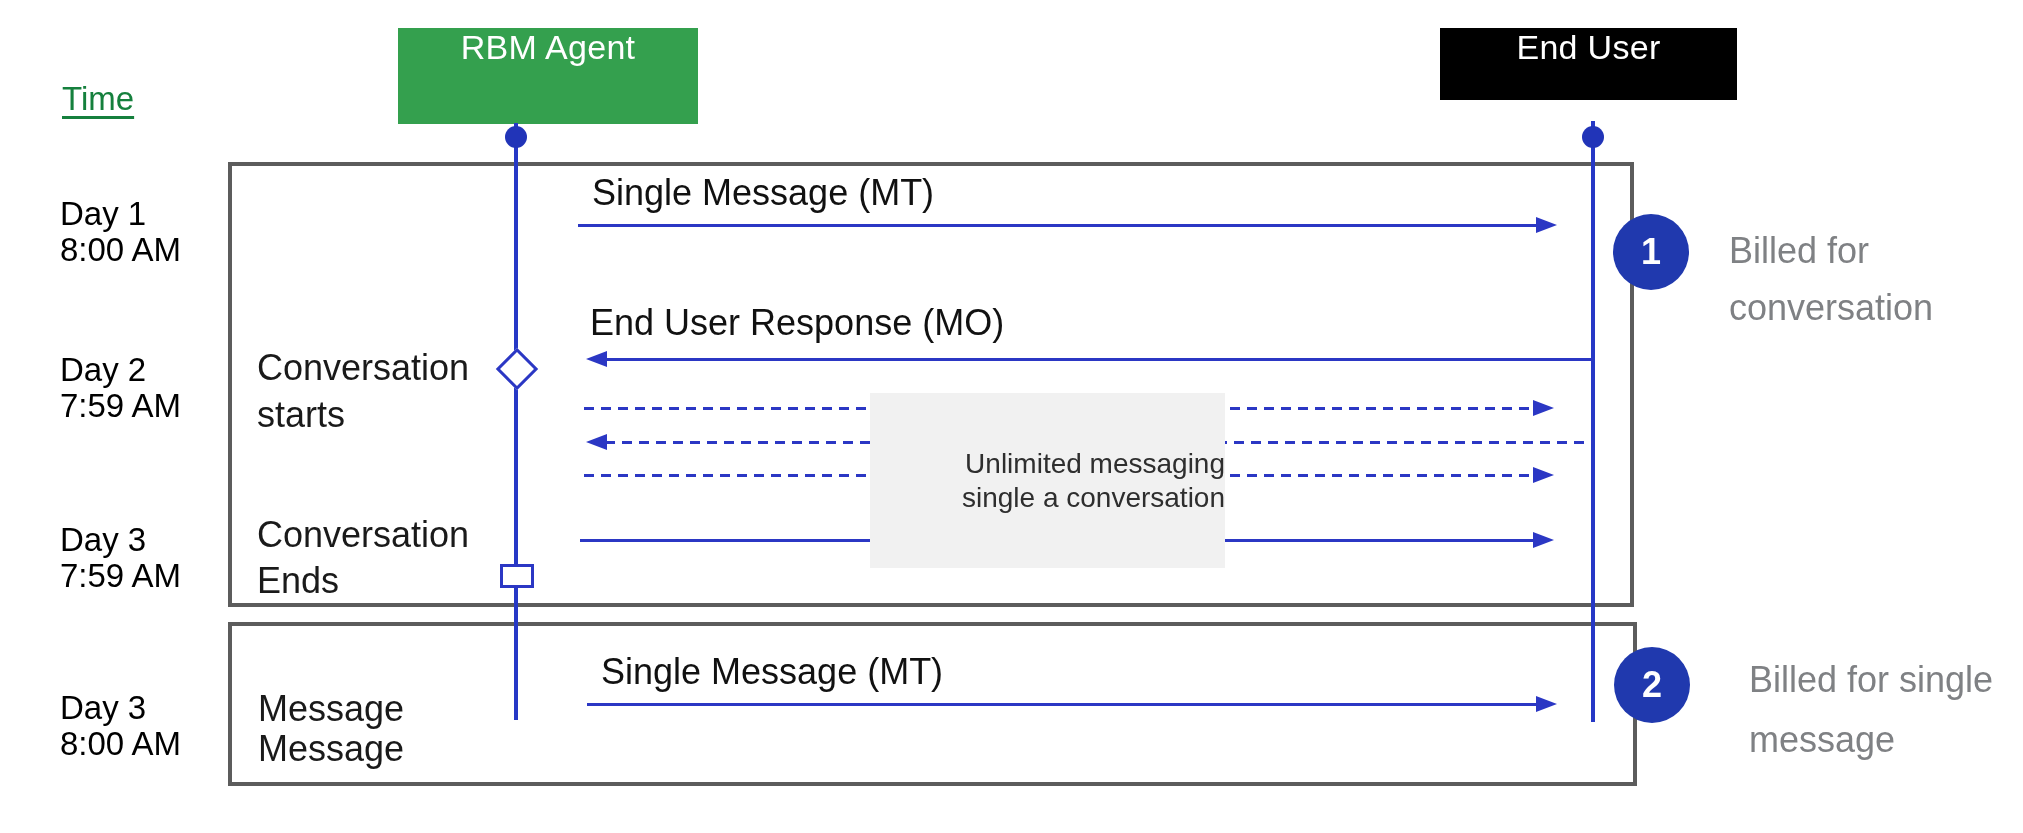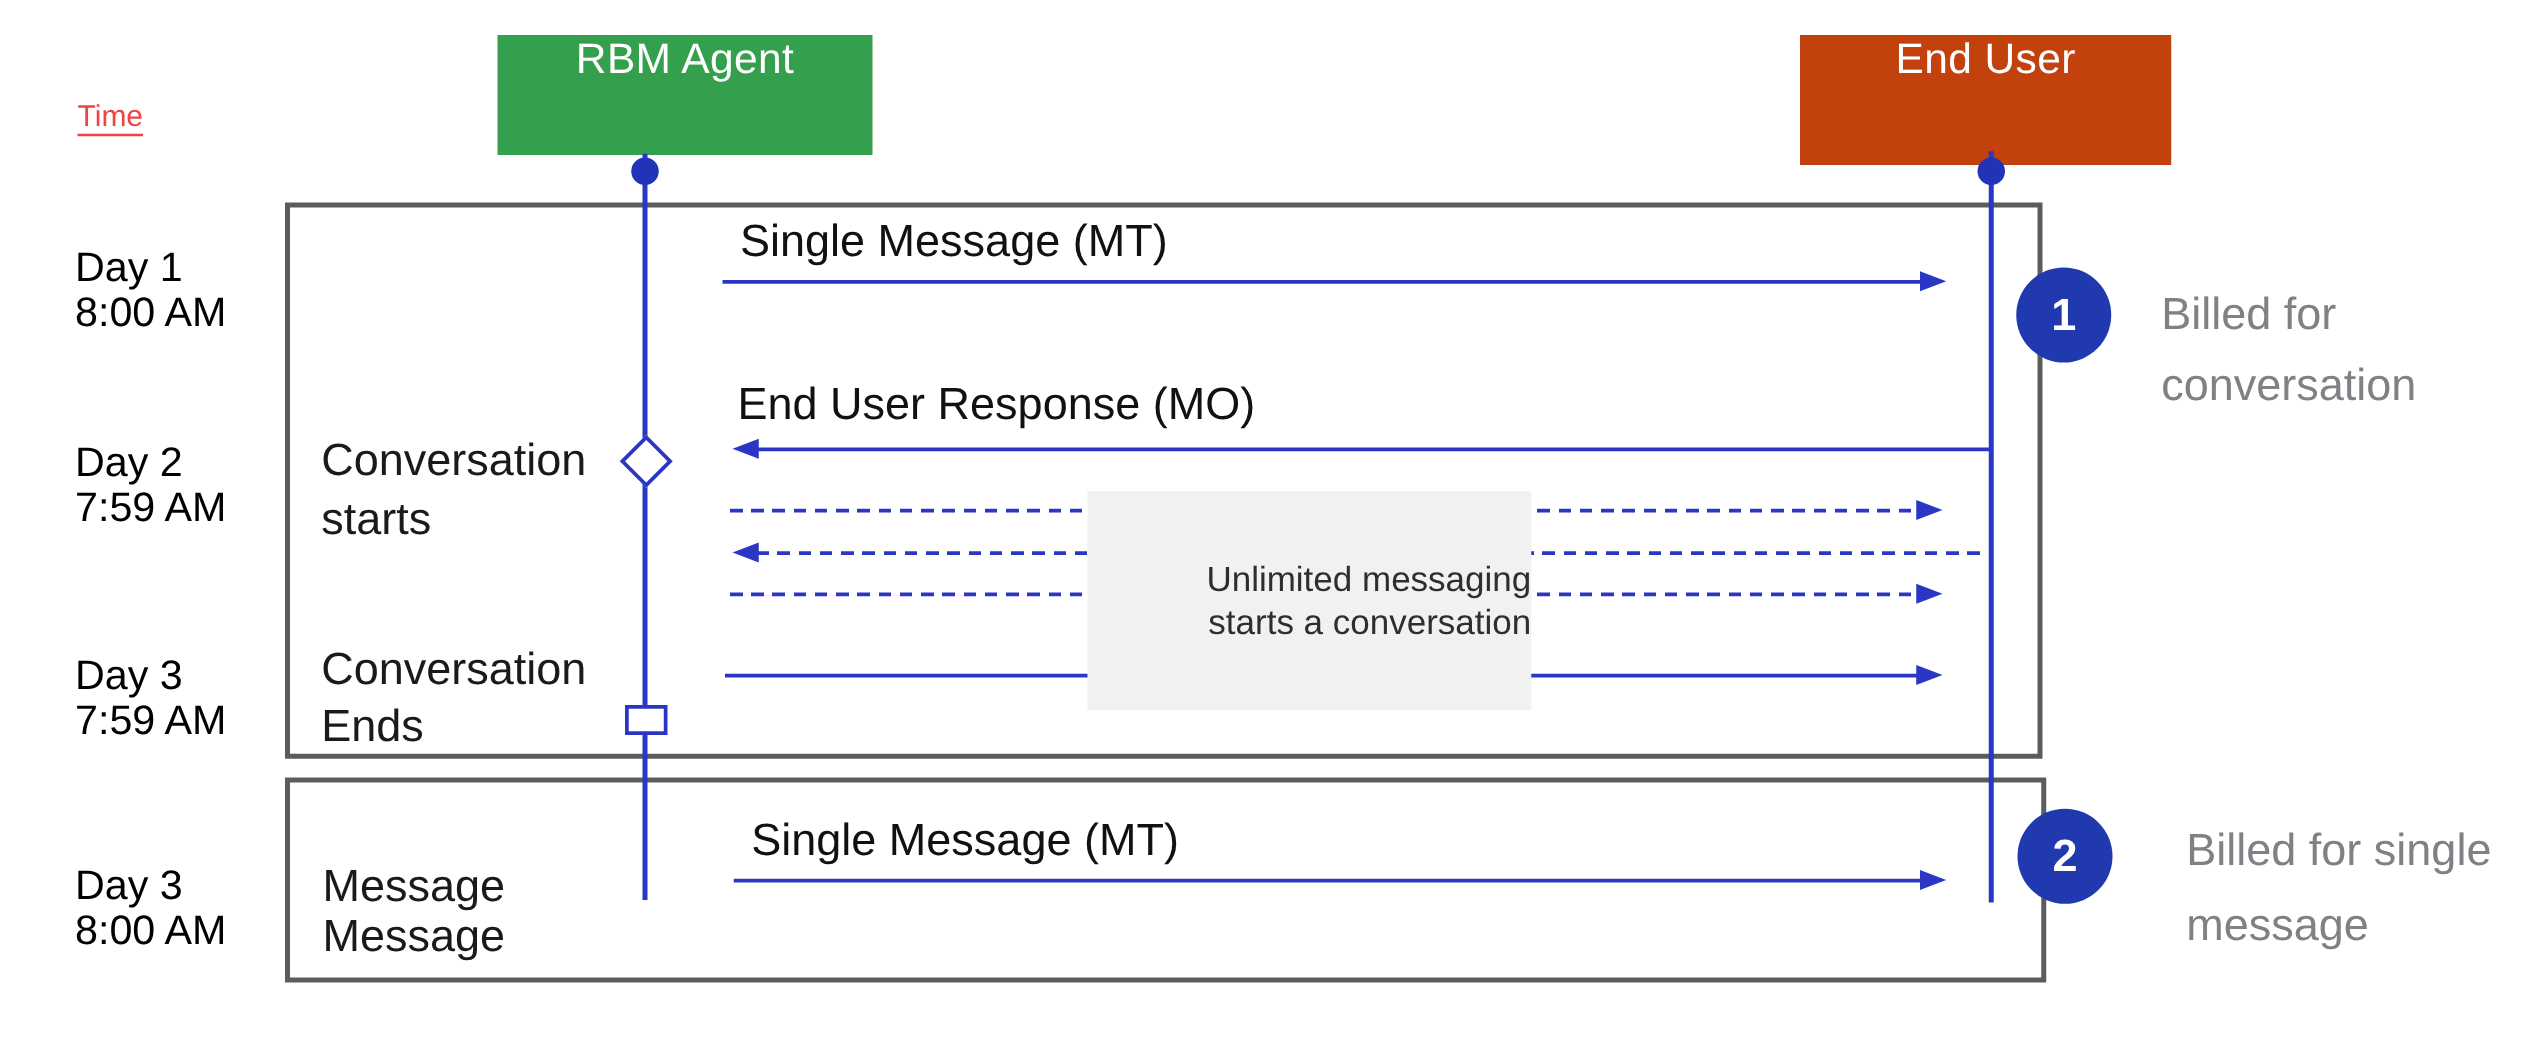--- a/index.html
+++ b/index.html
@@ -8,37 +8,37 @@
     font-family:"Liberation Sans","DejaVu Sans",sans-serif;
   }
   .abs{position:absolute;}
 
   
   .actor-box{
     display:flex;align-items:flex-start;justify-content:center;
     color:#ffffff;font-size:34px;letter-spacing:.3px;
   }
   #agent-box{left:398px;top:28px;width:300px;height:96px;background:#34A04E;}
-  #user-box{left:1440px;top:28px;width:297px;height:104px;background:#c2410c;}
+  #user-box{left:1440px;top:28px;width:297px;height:72px;background:#000000;}
 
   
   .lifeline{width:4px;background:#2638C6;z-index:1;}
   #agent-lifeline{left:514px;top:123px;height:597px;}
   #user-lifeline{left:1591px;top:121px;height:601px;}
   .dot{width:22px;height:22px;border-radius:50%;background:#2134B8;z-index:2;}
   #agent-dot{left:505px;top:126px;}
   #user-dot{left:1582px;top:126px;}
 
   
   .frame{border:4px solid #5C5C5C;background:transparent;z-index:0;}
   #frame-conversation{left:228px;top:162px;width:1398px;height:437px;}
   #frame-single{left:228px;top:622px;width:1401px;height:156px;}
 
   
-  #time-label{left:62px;top:80px;color:#ef4444;font-size:24px;text-decoration:underline;text-underline-offset:6px;}
+  #time-label{left:62px;top:80px;color:#15803d;font-size:33px;text-decoration:underline;text-underline-offset:6px;}
   .day-label{left:60px;color:#000000;font-size:33px;line-height:36px;white-space:nowrap;}
   #day-0{top:196px;} #day-1{top:352px;} #day-2{top:522px;} #day-3{top:690px;}
 
   
   .anno{color:#1A1A1A;font-size:36px;white-space:nowrap;}
   #conv-starts{left:257px;top:344px;line-height:47px;}
   #conv-ends{left:257px;top:512px;line-height:46px;}
   #single-msg-label{left:258px;top:689px;line-height:40px;}
 
   
@@ -167,21 +167,21 @@
     <div class="shaft-solid shaft-inset-r"></div>
     <div class="head head-right"></div>
   </div>
   <div class="abs arrow" id="arrow-mt2">
     <div class="shaft-solid shaft-inset-r"></div>
     <div class="head head-right"></div>
   </div>
 
   <div class="abs" id="note-box">
     <div class="note-line">Unlimited messaging</div>
-    <div class="note-line">starts a conversation</div>
+    <div class="note-line">single a conversation</div>
   </div>
 
   <div class="abs bill-circle" id="bill-circle-1">
     <span>1</span>
   </div>
   <div class="abs bill-text" id="bill-text-1">
     <div>Billed for</div>
     <div>conversation</div>
   </div>
   <div class="abs bill-circle" id="bill-circle-2">

